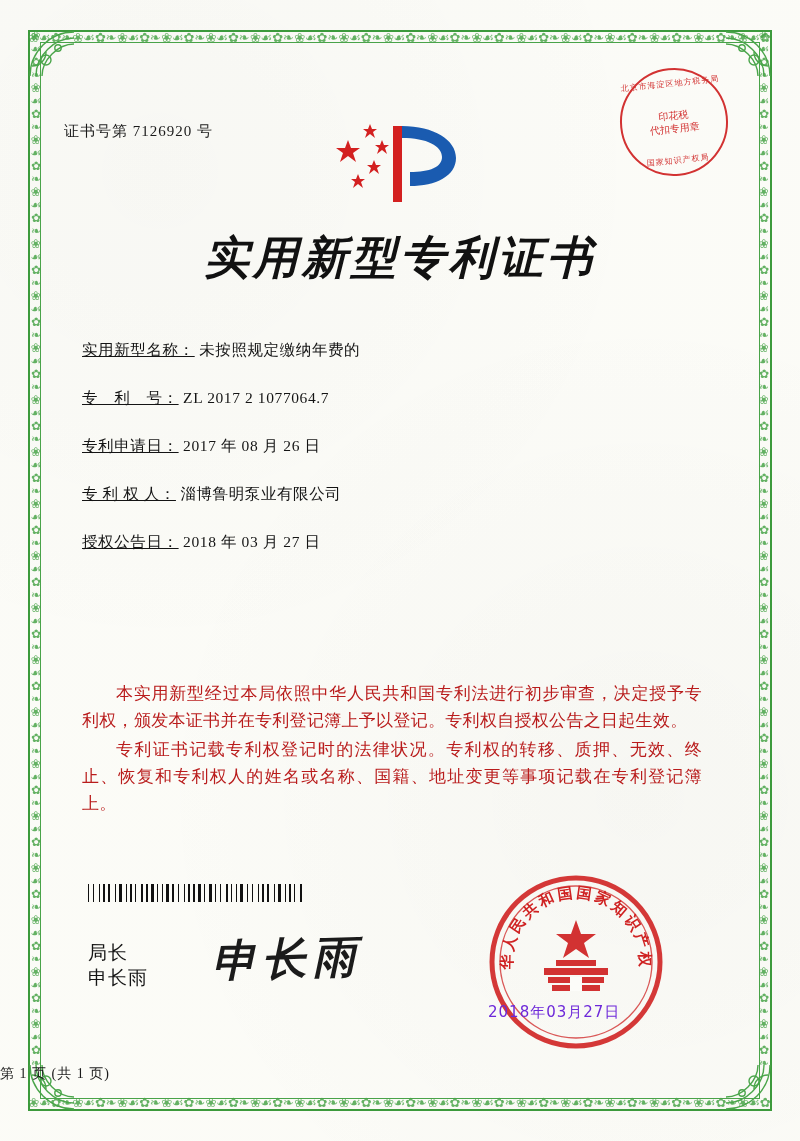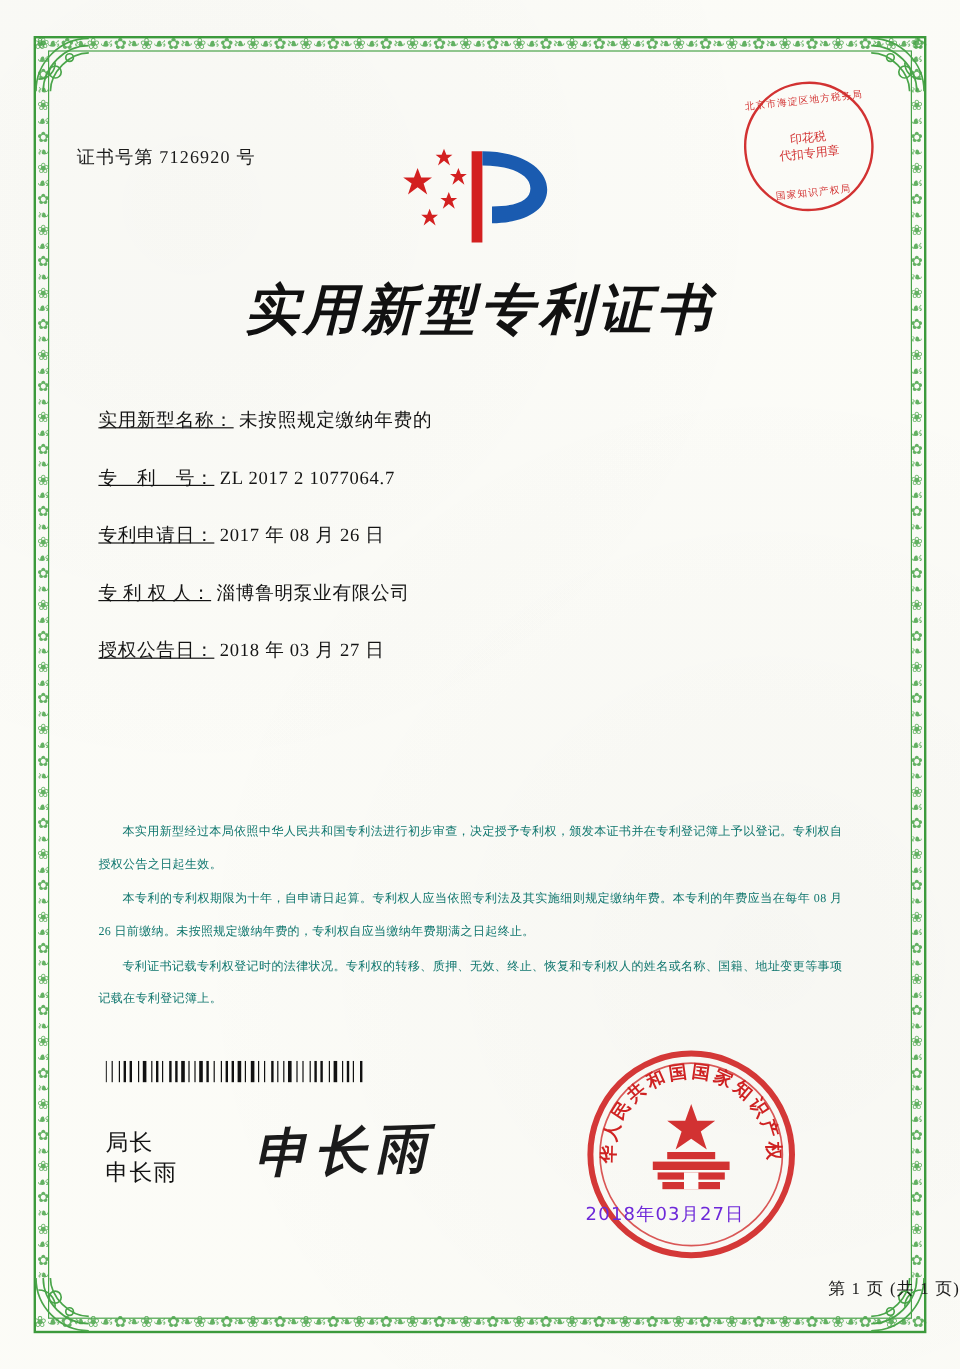--- a/index.html
+++ b/index.html
@@ -186,23 +186,23 @@
   }
   .field-value {
     display: inline-block;
   }
 
   .paragraphs {
     position: absolute;
     left: 82px;
     top: 680px;
     width: 620px;
-    font-size: 10px;
+    font-size: 17px;
     line-height: 27px;
-    color: #0f766e;
+    color: #b91c1c;
     letter-spacing: 0.3px;
     text-align: justify;
   }
   .paragraphs p {
     margin: 0 0 2px 0;
     text-indent: 2em;
   }
 
   
   .barcode {
@@ -252,21 +252,21 @@
     color: #6d28d9;
     letter-spacing: 1px;
     z-index: 8;
     font-family: "DejaVu Sans", sans-serif;
   }
 
   .page-footer {
     position: absolute;
     left: 0; right: 0;
     bottom: 58px;
-    text-align: right;
+    text-align: left;
     font-size: 14px;
     color: #1a1a1a;
     letter-spacing: 1px;
   }
 </style>
 </head>
 <body>
 
 <div id="page">
 
@@ -364,21 +364,20 @@
         <span class="field-value">淄博鲁明泵业有限公司</span>
       </div>
       <div class="field-row">
         <span class="field-label">授权公告日：</span>
         <span class="field-value">2018 年 03 月 27 日</span>
       </div>
     </div>
 
     <div class="paragraphs">
       <p>本实用新型经过本局依照中华人民共和国专利法进行初步审查，决定授予专利权，颁发本证书并在专利登记簿上予以登记。专利权自授权公告之日起生效。</p>
-      <p>本专利的专利权期限为十年，自申请日起算。专利权人应当依照专利法及其实施细则规定缴纳年费。本专利的年费应当在每年 08 月 26 日前缴纳。未按照规定缴纳年费的，专利权自应当缴纳年费期满之日起终止。</p>
       <p>专利证书记载专利权登记时的法律状况。专利权的转移、质押、无效、终止、恢复和专利权人的姓名或名称、国籍、地址变更等事项记载在专利登记簿上。</p>
     </div>
 
     <svg class="barcode" viewBox="0 0 215 18" preserveAspectRatio="none">
       <g fill="#111" id="barcode-bars">
           <rect x="0" y="0" width="1" height="18"></rect>
           <rect x="5" y="0" width="1" height="18"></rect>
           <rect x="11" y="0" width="1" height="18"></rect>
           <rect x="15" y="0" width="2" height="18"></rect>
           <rect x="20" y="0" width="2" height="18"></rect>

